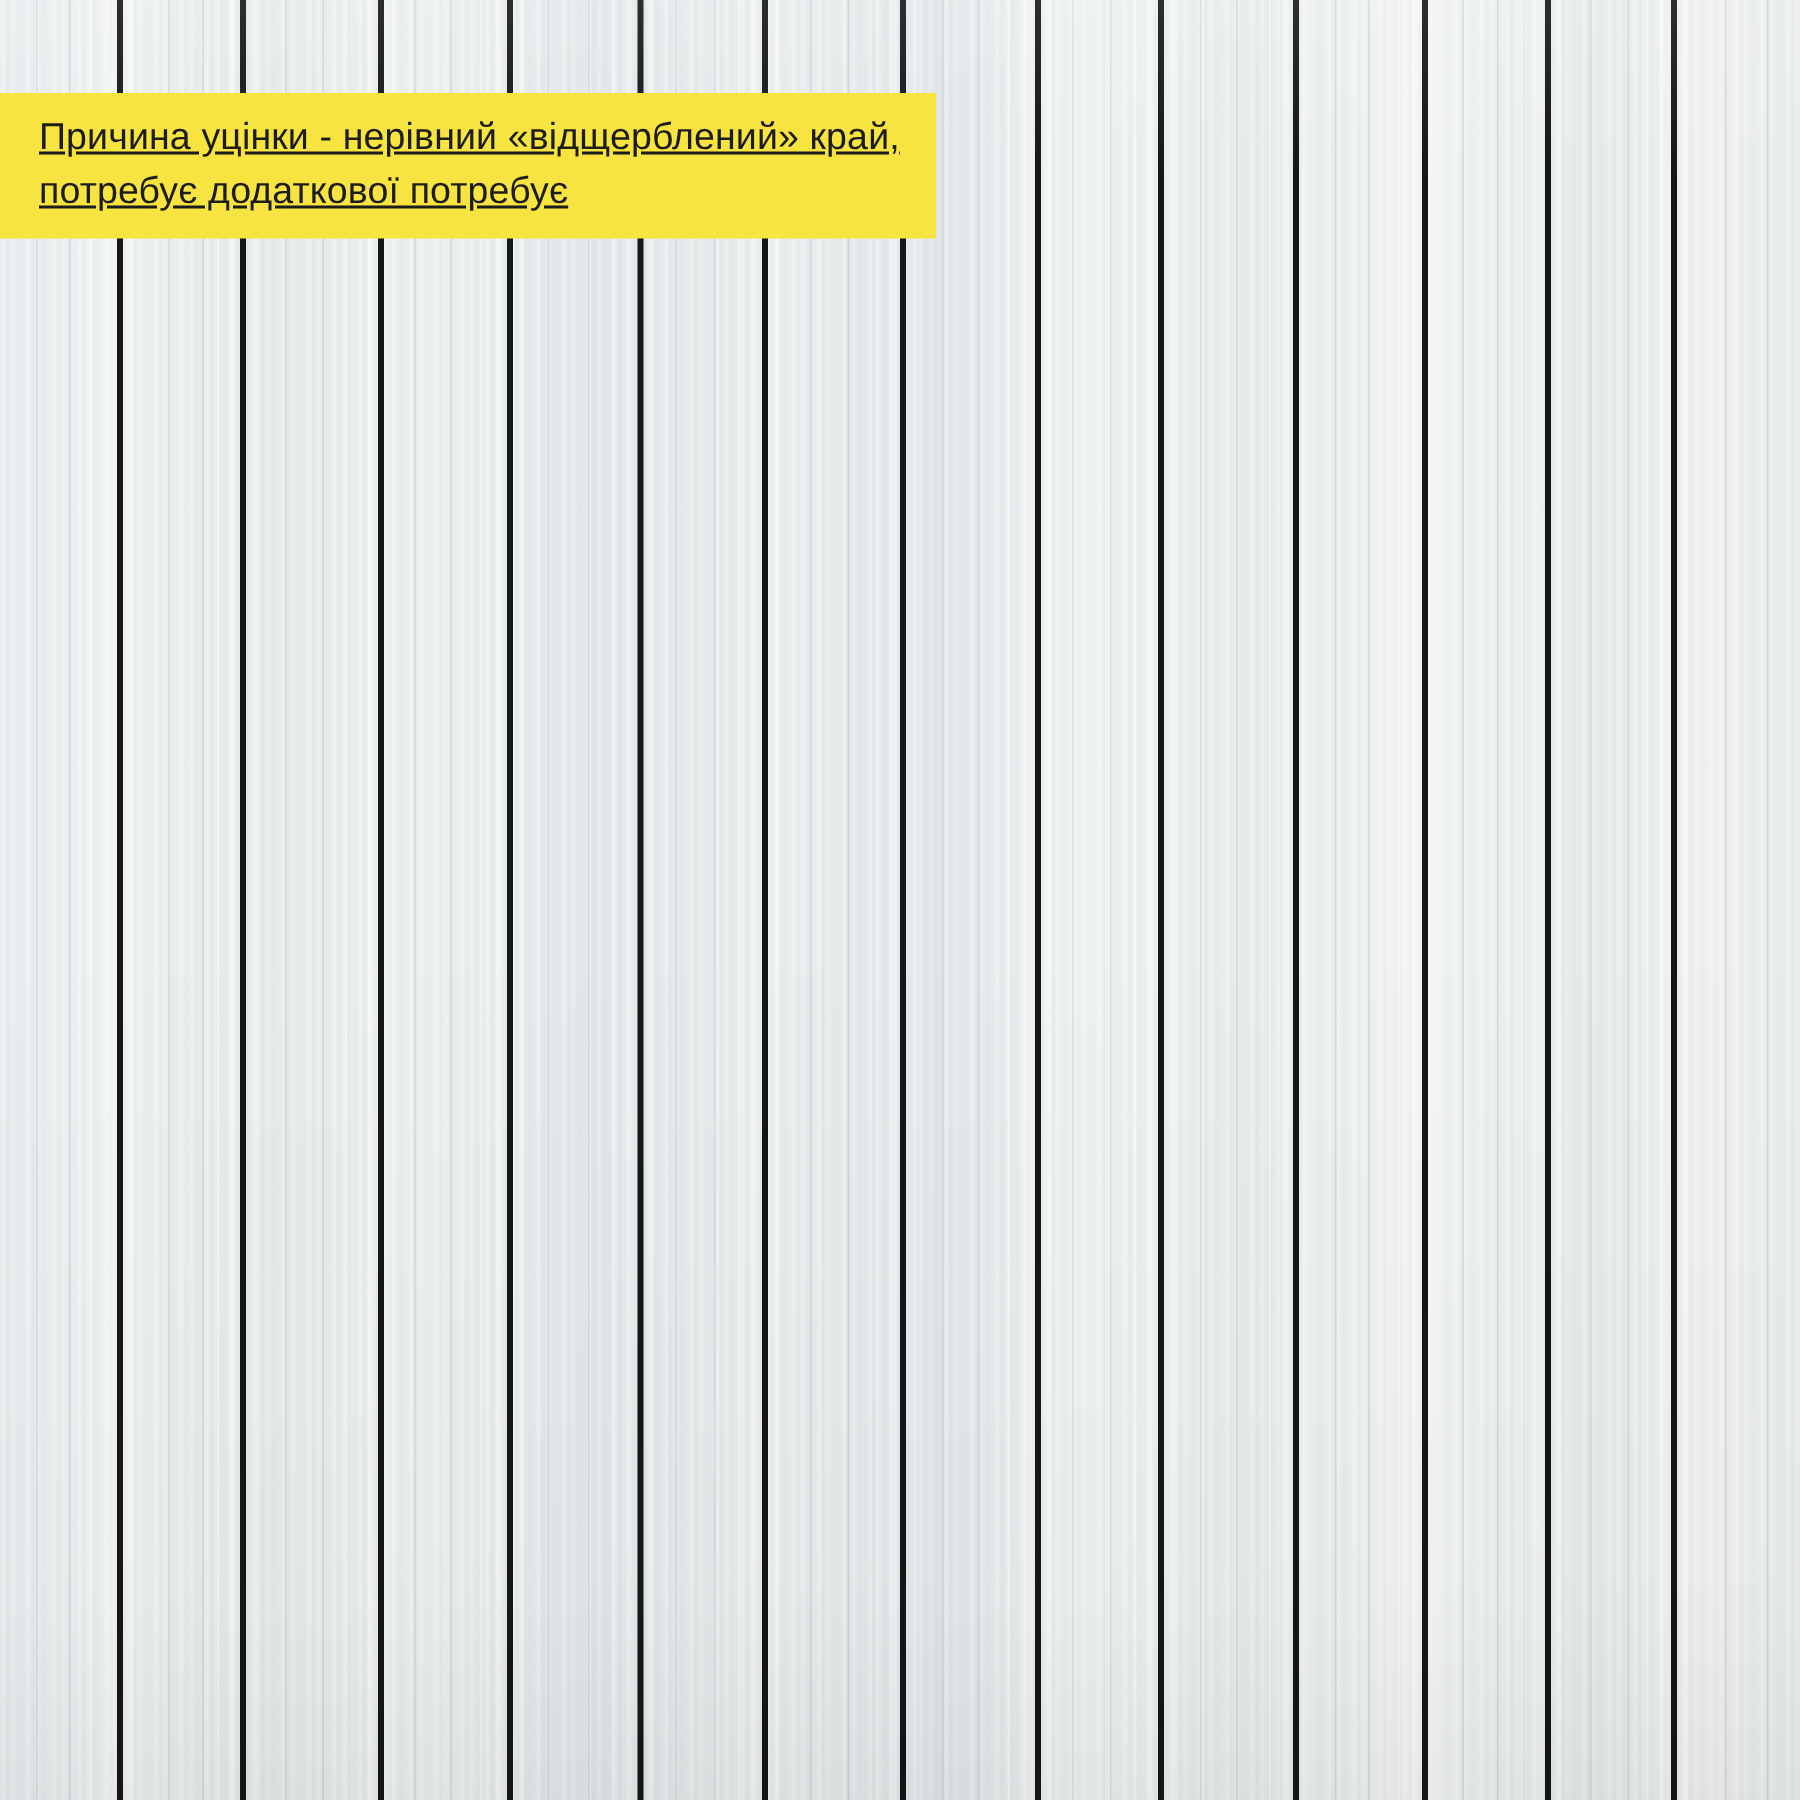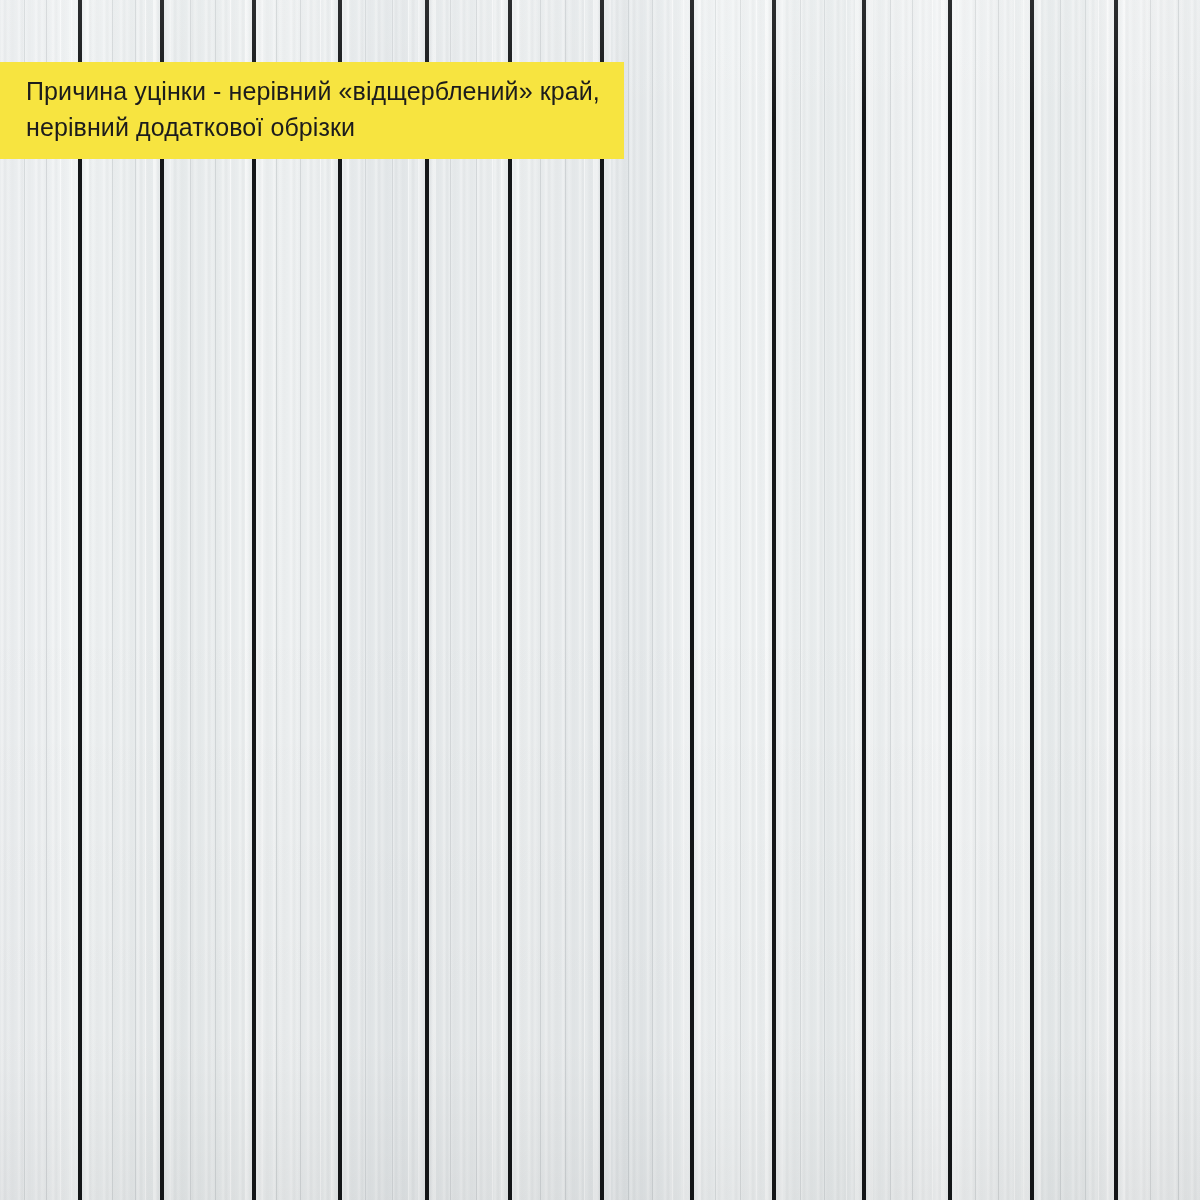--- a/index.html
+++ b/index.html
@@ -118,21 +118,21 @@
     top: 62px;
     max-width: 690px;
     background: #f7e440;
     color: #1c1c1c;
     padding: 12px 24px 14px 26px;
     font-size: 25px;
     line-height: 1.42;
     letter-spacing: 0.1px;
     box-sizing: border-box;
   }
-  .caption span { display: block; white-space: nowrap; }
+  .caption span { display: block; white-space: nowrap; text-decoration: underline; }
 </style>
 </head>
 <body>
 
 <div id="stage">
 
   <div class="panel-surface"></div>
 
   <div class="grooves">
 
@@ -190,16 +190,16 @@
     <div class="groove" style="left:862px"></div>
     <div class="groove" style="left:948px"></div>
     <div class="groove" style="left:1030px"></div>
     <div class="groove" style="left:1114px"></div>
   </div>
 
   <div class="vignette"></div>
 
   <div class="caption">
     <span>Причина уцінки - нерівний «відщерблений» край,</span>
-    <span>нерівний додаткової обрізки</span>
+    <span>потребує додаткової потребує</span>
   </div>
 
 </div>
 
 </body></html>

